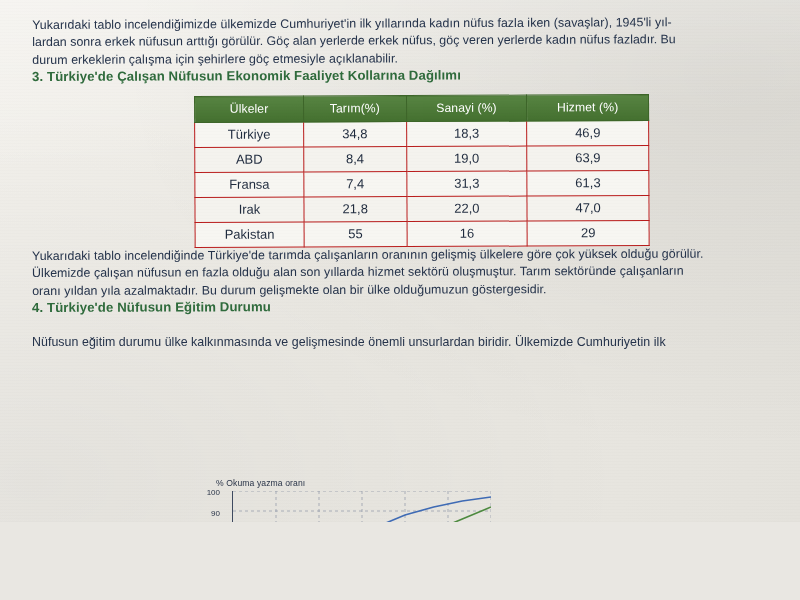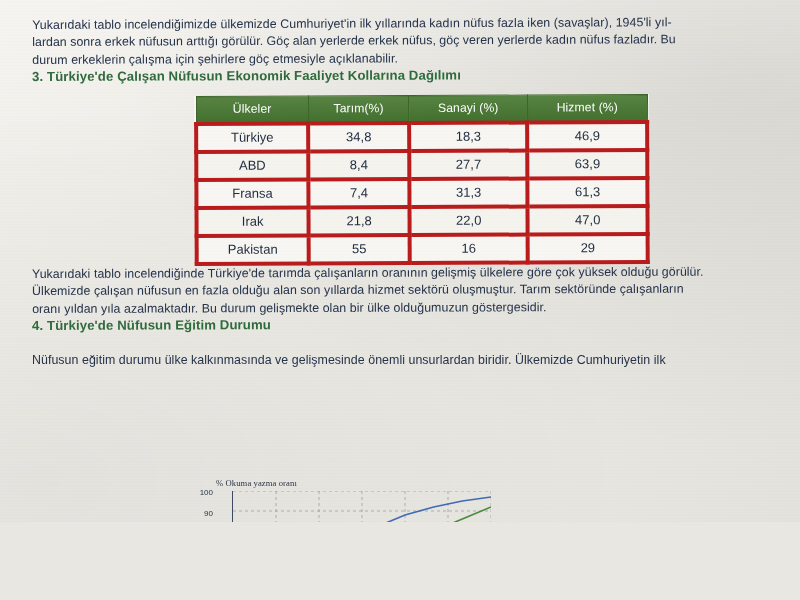--- a/index.html
+++ b/index.html
@@ -87,21 +87,21 @@
     background: linear-gradient(180deg, #578442 0%, #44702f 100%);
     color: #ffffff;
     font-weight: normal;
     font-size: 12.2px;
     padding: 5px 4px 6px;
     border: 1px solid #3d6529;
     text-align: center;
     letter-spacing: 0.1px;
   }
   table.data td {
-    border: 4px solid #b91c1c;
+    border: 1px solid #b91c1c;
     padding: 4px 6px 5px;
     text-align: center;
     color: #1f2b3e;
     font-size: 13px;
   }
   table.data td.country { font-weight: normal; }
   table.data tr:nth-child(even) td { background: #f4f3ee; }
 
   .after-table {
     margin-top: 20px;
@@ -121,39 +121,38 @@
     top: 478px;
     width: 300px;
     height: 122px;
     z-index: 3;
   }
   .chart-title {
     font-size: 8.6px;
     color: #2a3549;
     margin: 0 0 1px 8px;
     letter-spacing: 0.1px;
-    font-family: Liberation Serif, serif;
   }
   .chart-area {
     position: relative;
     width: 285px;
     height: 104px;
   }
   .y-labels {
     position: absolute;
     left: 0;
     top: 0;
     width: 22px;
     height: 104px;
     font-size: 8px;
     color: #2a3549;
   }
   .y-labels span {
     position: absolute;
-    right: 17px;
+    right: 10px;
     line-height: 8px;
   }
   .plot {
     position: absolute;
     left: 24px;
     top: 2px;
     right: 0;
     bottom: 0;
     border-left: 1.4px solid #3e4a60;
     border-bottom: 1.4px solid #3e4a60;
@@ -196,21 +195,21 @@
         <tbody>
           <tr>
             <td class="country">Türkiye</td>
             <td>34,8</td>
             <td>18,3</td>
             <td>46,9</td>
           </tr>
           <tr>
             <td class="country">ABD</td>
             <td>8,4</td>
-            <td>27,7</td>
+            <td>19,0</td>
             <td>63,9</td>
           </tr>
           <tr>
             <td class="country">Fransa</td>
             <td>7,4</td>
             <td>31,3</td>
             <td>61,3</td>
           </tr>
           <tr>
             <td class="country">Irak</td>

